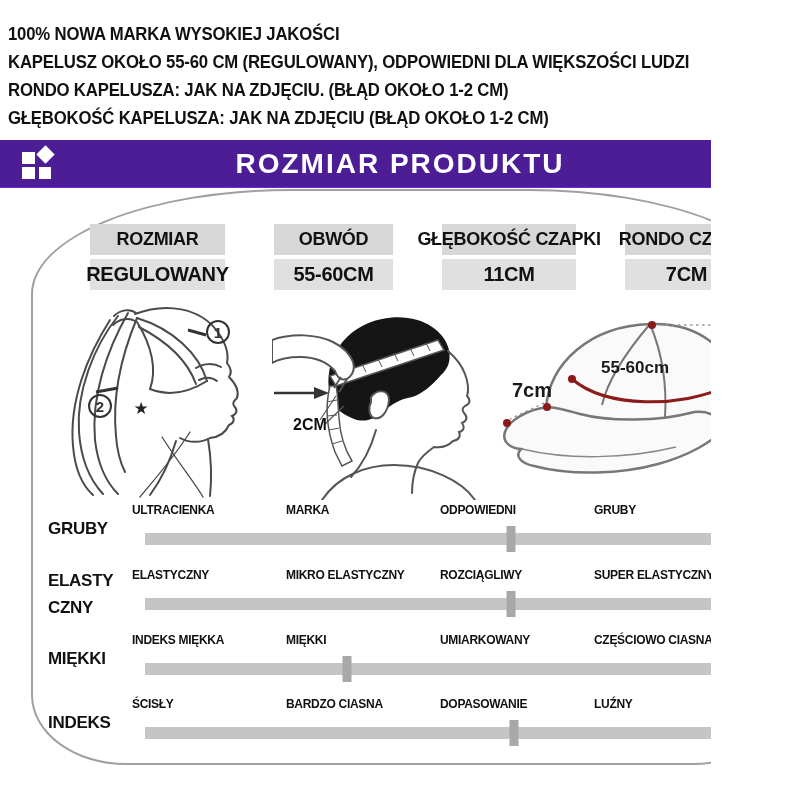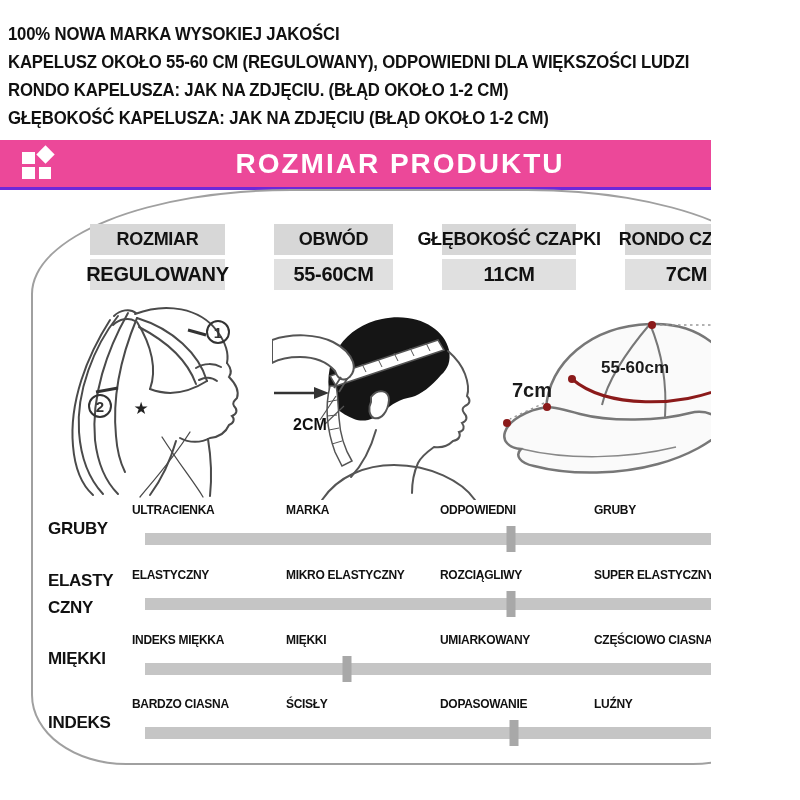--- a/index.html
+++ b/index.html
@@ -4,22 +4,22 @@
 <style>
   html,body{margin:0;padding:0;background:#fff;}
   .page{position:relative;width:711px;height:800px;background:#fff;overflow:hidden;
         font-family:"Liberation Sans","DejaVu Sans",sans-serif;color:#111;}
 
   
   .intro-line{position:absolute;left:8px;font-size:18px;font-weight:bold;
               letter-spacing:-0.2px;transform:scaleX(0.93);transform-origin:0 0;white-space:nowrap;}
 
   
-  .banner{position:absolute;left:0;top:140px;width:800px;height:47px;background:#ec4899;
-          border-bottom:3px solid #6d28d9;}
+  .banner{position:absolute;left:0;top:140px;width:800px;height:47px;background:#4c1d95;
+          border-bottom:1px solid #6d28d9;}
   .banner-title{position:absolute;left:0;right:0;top:8px;text-align:center;color:#fff;
                 font-size:28px;font-weight:bold;letter-spacing:2px;}
   .logo{position:absolute;left:22px;top:148px;width:34px;height:31px;}
   .logo span{position:absolute;background:#fff;}
   .logo .s1{left:0;top:4px;width:13px;height:12px;}
   .logo .s2{left:17px;top:0;width:13px;height:13px;transform:rotate(45deg);}
   .logo .s3{left:0;top:19px;width:13px;height:12px;}
   .logo .s4{left:17px;top:19px;width:12px;height:12px;}
 
   
@@ -229,22 +229,22 @@
       <div class="scale-option">CZĘŚCIOWO CIASNA</div>
     </div>
     <div class="scale-bar">
       <div class="scale-marker" style="left: 32.5%;"></div>
     </div>
   </div>
 
   <div class="scale-row" style="top:694px">
     <div class="scale-name">INDEKS</div>
     <div class="scale-options">
+      <div class="scale-option">ŚCISŁY</div>
       <div class="scale-option">BARDZO CIASNA</div>
-      <div class="scale-option">ŚCISŁY</div>
       <div class="scale-option">DOPASOWANIE</div>
       <div class="scale-option">LUŹNY</div>
     </div>
     <div class="scale-bar">
       <div class="scale-marker" style="left: 59.5%;"></div>
     </div>
   </div>
 
 </div>
 

